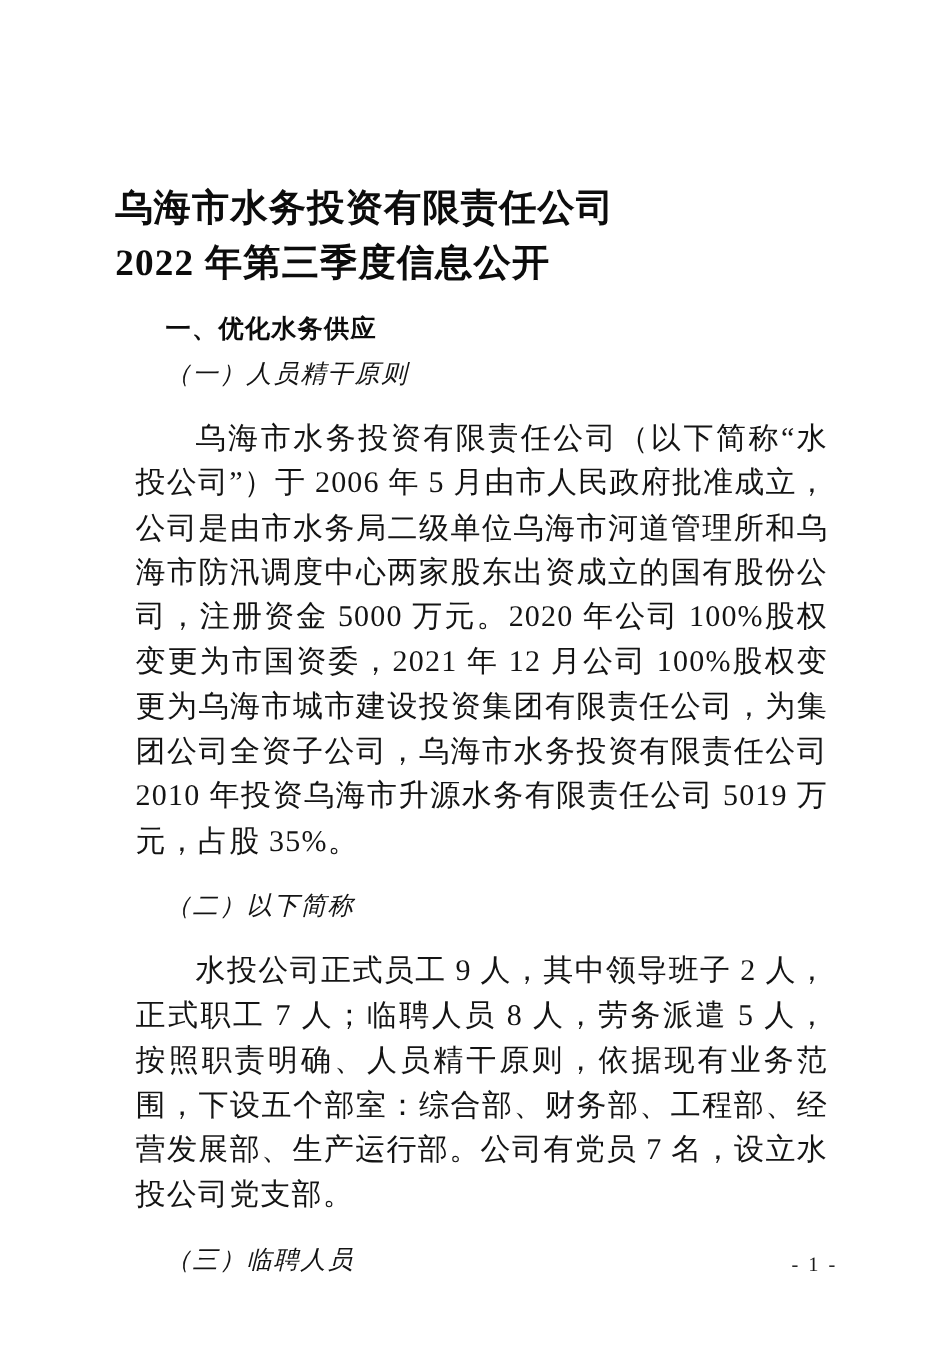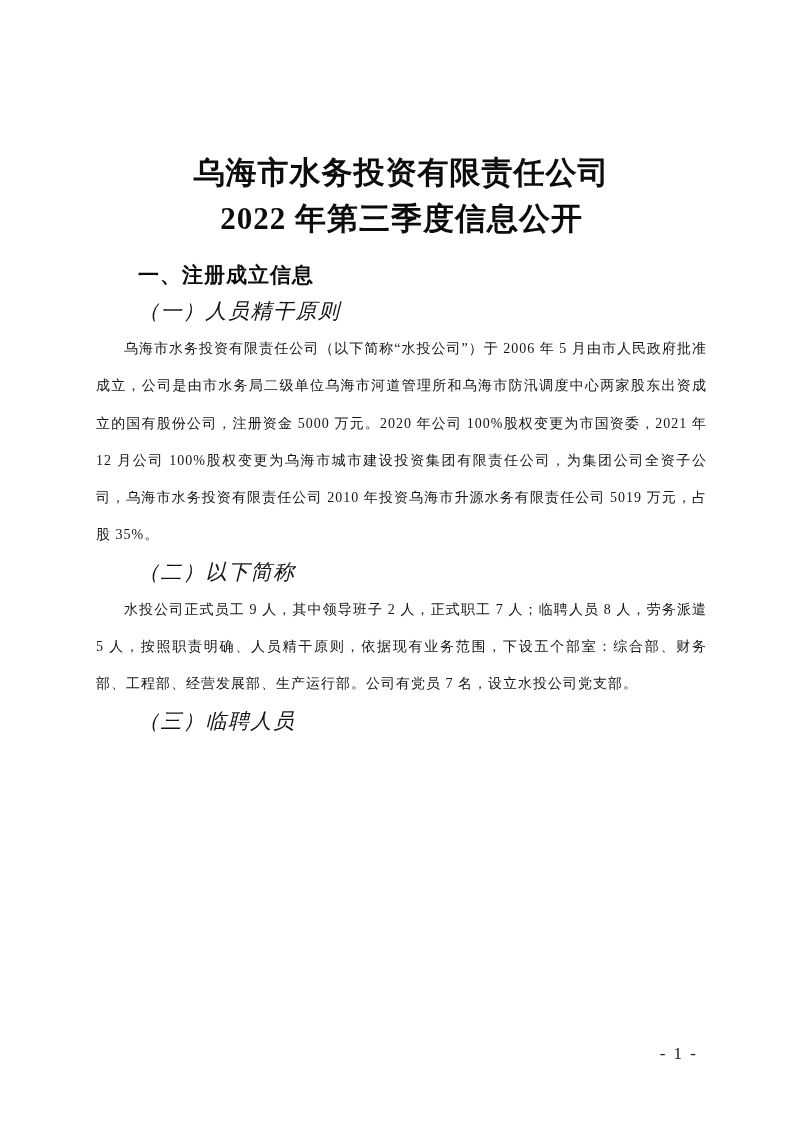--- a/index.html
+++ b/index.html
@@ -12,21 +12,20 @@
     font-family: "Liberation Serif", "DejaVu Serif", serif;
     color: #121212;
   }
   .content {
     position: absolute;
     left: 96px;
     top: 150px;
     width: 611px;
   }
   .doc-title {
-    text-align: center;
     font-weight: 700;
     font-size: 31px;
     line-height: 46px;
     letter-spacing: 1px;
     color: #0c0c0c;
   }
   .section-heading {
     font-family: "Liberation Sans", "DejaVu Sans", sans-serif;
     font-weight: 700;
     font-size: 21px;
@@ -38,22 +37,22 @@
   }
   .subsection-heading {
     font-size: 21px;
     line-height: 37px;
     text-indent: 2em;
     font-style: italic; 
     letter-spacing: 1.5px;
     color: #141414;
   }
   .paragraph {
-    margin: 0;
-    font-size: 14px;
+    margin: 17px;
+    font-size: 25px;
     line-height: 37.3px;
     text-align: justify;
     text-indent: 2em;
     letter-spacing: 1px;
     color: #141414;
   }
   .page-number {
     position: absolute;
     right: 95px;
     bottom: 58px;
@@ -65,21 +64,21 @@
 </head>
 <body>
 
 <div class="page">
   <div class="content">
     <div class="doc-title">
       <div>乌海市水务投资有限责任公司</div>
       <div>2022 年第三季度信息公开</div>
     </div>
 
-    <div class="section-heading">一、注册成立信息</div>
+    <div class="section-heading">一、优化水务供应</div>
 
     <div class="subsection-heading">（一）人员精干原则</div>
     <p class="paragraph">乌海市水务投资有限责任公司（以下简称“水投公司”）于 2006 年 5 月由市人民政府批准成立，公司是由市水务局二级单位乌海市河道管理所和乌海市防汛调度中心两家股东出资成立的国有股份公司，注册资金 5000 万元。2020 年公司 100%股权变更为市国资委，2021 年 12 月公司 100%股权变更为乌海市城市建设投资集团有限责任公司，为集团公司全资子公司，乌海市水务投资有限责任公司 2010 年投资乌海市升源水务有限责任公司 5019 万元，占股 35%。</p>
 
     <div class="subsection-heading">（二）以下简称</div>
     <p class="paragraph">水投公司正式员工 9 人，其中领导班子 2 人，正式职工 7 人；临聘人员 8 人，劳务派遣 5 人，按照职责明确、人员精干原则，依据现有业务范围，下设五个部室：综合部、财务部、工程部、经营发展部、生产运行部。公司有党员 7 名，设立水投公司党支部。</p>
 
     <div class="subsection-heading">（三）临聘人员</div>
   </div>
 

